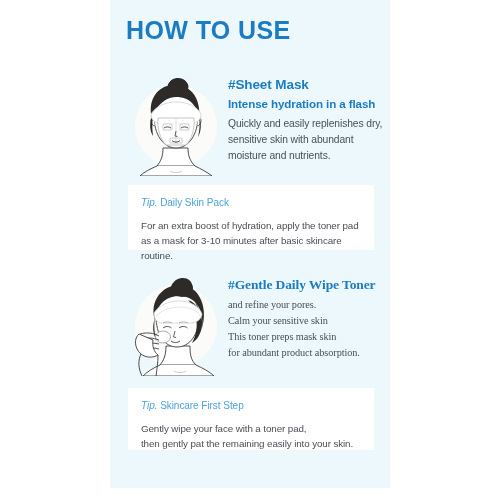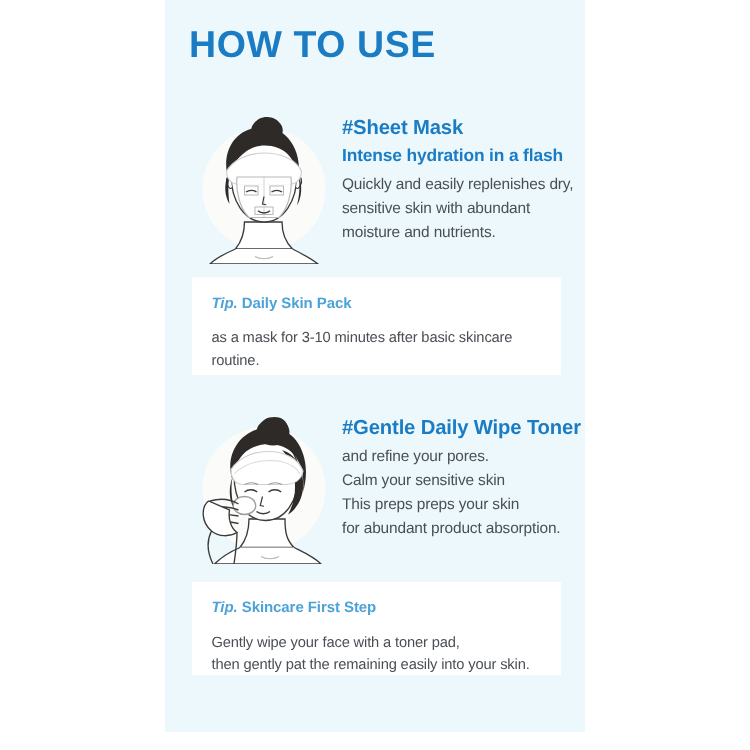--- a/index.html
+++ b/index.html
@@ -47,21 +47,21 @@
 
   
   .step {
     position: absolute;
     left: 0;
     width: 280px;
     display: flex;
     align-items: flex-start;
   }
   #step-1 { top: 76px; }
-  #step-2 { top: 276px; }
+  #step-2 { top: 276px; font-family: Liberation Serif, serif; }
 
   .step-illustration {
     position: relative;
     width: 92px;
     height: 100px;
     flex: 0 0 92px;
     margin-left: 20px;
   }
   .step-illustration svg {
     display: block;
@@ -113,24 +113,24 @@
 
   .tip-heading {
     font-size: 10px;
     color: #4da3d8;
     line-height: 1.3;
     letter-spacing: -0.05px;
     margin-bottom: 9px;
   }
   .tip-heading .tip-word {
     font-style: italic;
-    font-weight: bold;
+    font-weight: normal;
   }
   .tip-heading .tip-name {
-    font-weight: bold;
+    font-weight: normal;
   }
   .tip-body {
     font-size: 9.8px;
     color: #4a4f55;
     line-height: 1.55;
     letter-spacing: -0.1px;
   }
   .tip-body .line { display: block; }
 </style>
 </head>
@@ -200,20 +200,21 @@
         </div>
       </div>
     </div>
 
     <div class="tip-card" id="tip-1">
       <div class="tip-heading">
         <span class="tip-word">Tip.</span>
         <span class="tip-name">Daily Skin Pack</span>
       </div>
       <div class="tip-body">
+        <span class="line">For an extra boost of hydration, apply the toner pad</span>
         <span class="line">as a mask for 3-10 minutes after basic skincare routine.</span>
       </div>
     </div>
 
     <div class="step" id="step-2">
 
       <div class="step-illustration">
         <svg viewBox="0 0 92 100" xmlns="http://www.w3.org/2000/svg">
 
           <ellipse cx="46" cy="50" rx="41" ry="41" fill="#fbfcfa"></ellipse>
@@ -260,21 +261,21 @@
 
           <path d="M44 95 C47 97 53 97 56 95" stroke="#b8b8b8" stroke-width="0.7" fill="none"></path>
         </svg>
       </div>
 
       <div class="step-text">
         <div class="step-title">#Gentle Daily Wipe Toner</div>
         <div class="step-body">
           <span class="line">and refine your pores.</span>
           <span class="line">Calm your sensitive skin</span>
-          <span class="line">This preps preps your skin</span>
+          <span class="line">This toner preps mask skin</span>
           <span class="line">for abundant product absorption.</span>
         </div>
       </div>
     </div>
 
     <div class="tip-card" id="tip-2">
       <div class="tip-heading">
         <span class="tip-word">Tip.</span>
         <span class="tip-name">Skincare First Step</span>
       </div>

